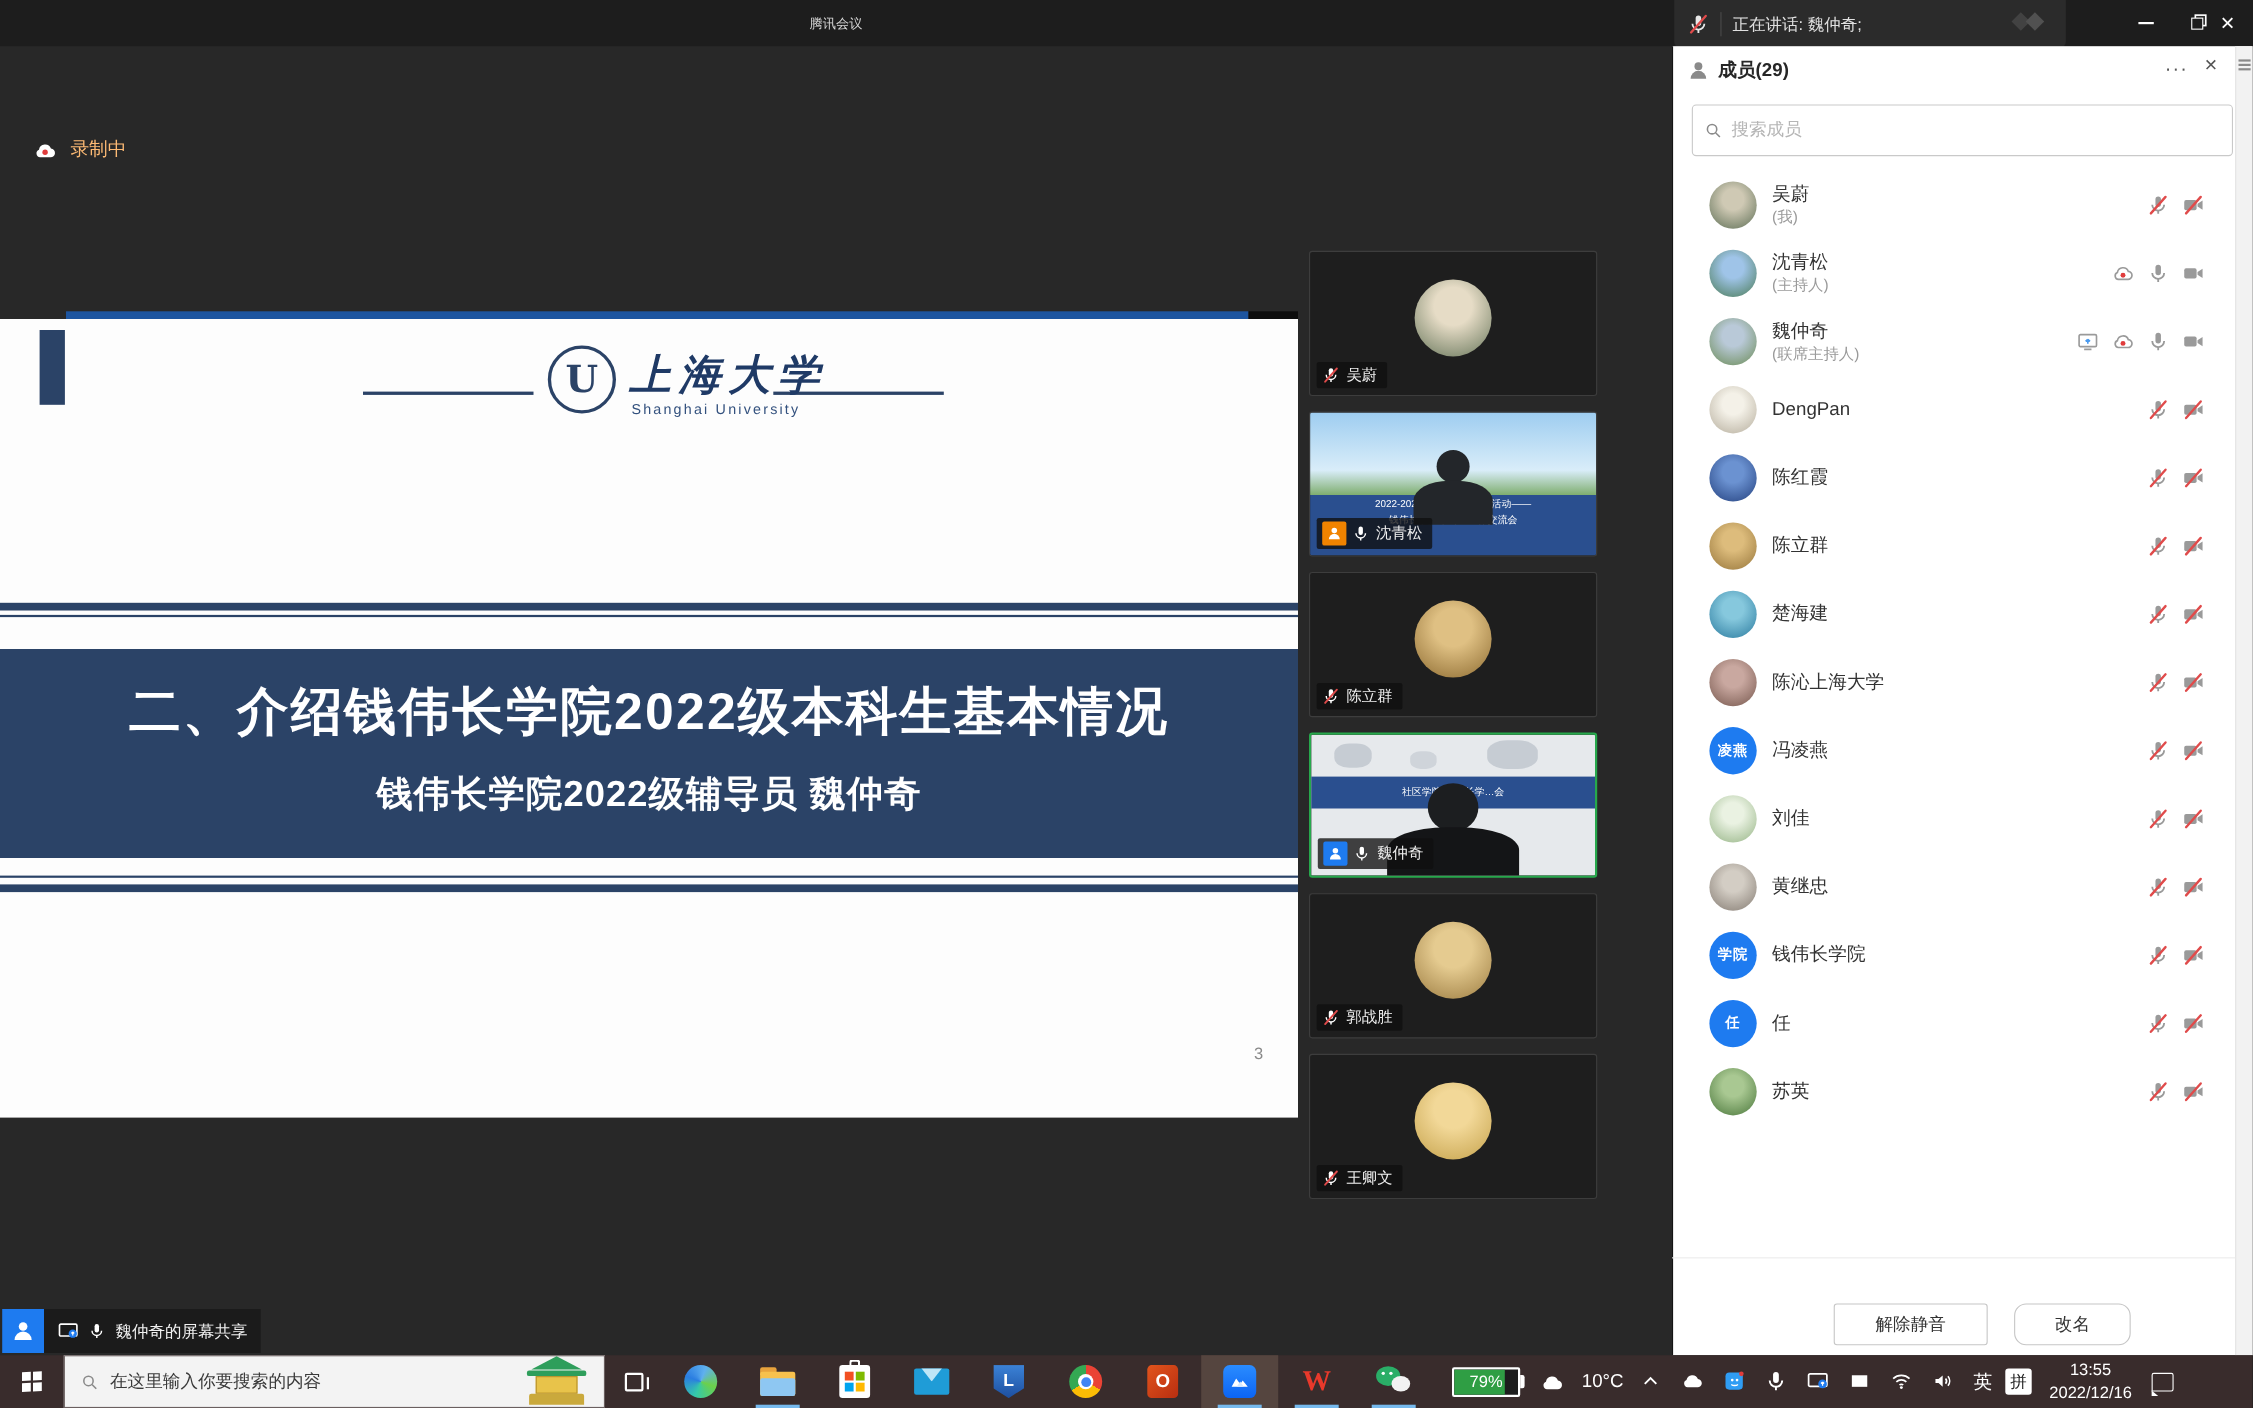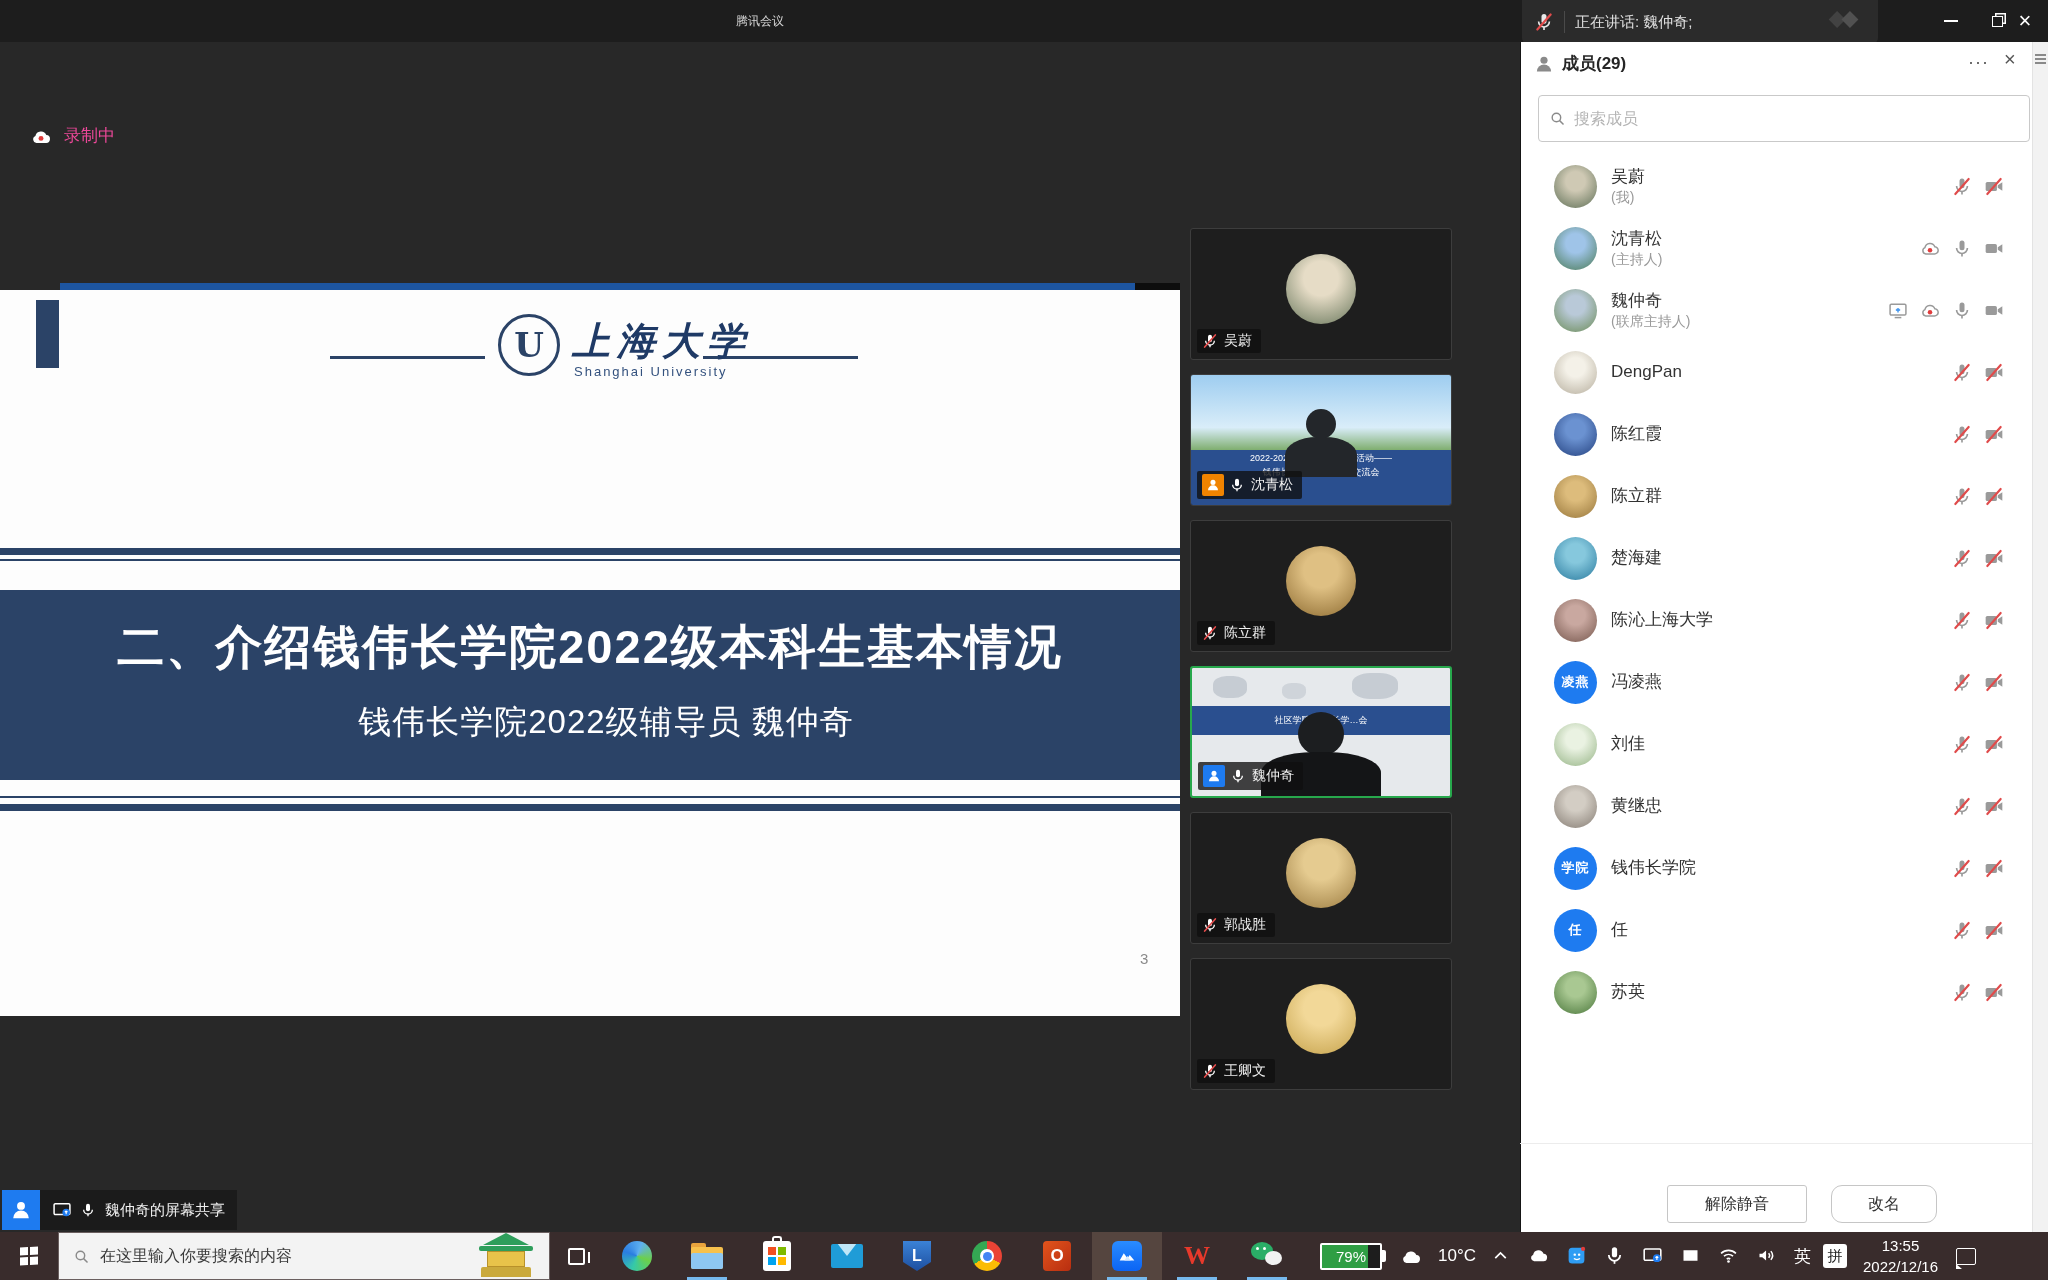--- a/index.html
+++ b/index.html
@@ -21,40 +21,40 @@
   #speaking-label { color:#e0e0e0; font-size:15px; white-space:nowrap; }
   #tm-logo { margin-left:auto; opacity:.85; }
   .winctl { top:0; height:42px; width:46px; display:flex; align-items:center; justify-content:center; color:#fff; }
   #btn-min { left:1928px; } #btn-restore { left:1974px; } #btn-close { left:2002px; }
   #btn-min .bar { width:14px; height:2px; background:#fff; }
   #btn-restore .sq { width:11px; height:11px; border:1.5px solid #fff; box-shadow:3px -3px 0 -1.5px #2b2b2b, 3px -3px 0 0 #fff; }
   #btn-close { font-size:22px; line-height:1; }
 
   
   #recording { left:30px; top:124px; display:flex; align-items:center; gap:12px; }
-  #recording-label { color:#ec4899; font-size:17px; }
+  #recording-label { color:#fdba74; font-size:17px; }
 
   
   #slide-topline-blue { left:60px; top:283px; width:1075px; height:7px; background:#1d55a0; }
   #slide-topline-dark { left:1135px; top:283px; width:45px; height:7px; background:#0d0d0d; }
   #slide { left:0; top:290px; width:1180px; height:726px; background:#fdfdfd; }
   #slide-tab { left:36px; top:10px; width:23px; height:68px; background:#2b4367; }
   #logo-line-left { left:330px; top:66px; width:155px; height:3px; background:#2b4367; }
   #logo-line-right { left:703px; top:66px; width:155px; height:3px; background:#2b4367; }
   #logo-circle { left:498px; top:24px; width:62px; height:62px; border:3px solid #2b4367; border-radius:50%;
     display:flex; align-items:center; justify-content:center; color:#2b4367;
     font-family:"DejaVu Serif",serif; font-size:34px; font-weight:bold; }
   #logo-cn { left:572px; top:26px; color:#1f3a66; font-size:38px; font-weight:bold; letter-spacing:7px;
     font-family:"DejaVu Serif","Liberation Serif",serif; font-style:italic; }
   #logo-en { left:574px; top:74px; color:#33517e; font-size:13px; letter-spacing:2px; }
   .hr-thick { left:0; width:1180px; height:7px; background:#2b4367; }
   .hr-thin  { left:0; width:1180px; height:2px; background:#2b4367; }
   #band { left:0; top:300px; width:1180px; height:190px; background:#2b4367; color:#fff; }
   #slide-title { top:26px; width:100%; text-align:center; font-size:47px; font-weight:bold; letter-spacing:2px; }
-  #slide-subtitle { top:110px; width:100%; text-align:center; font-size:33px; font-weight:normal; letter-spacing:1px;margin-left:16px; }
+  #slide-subtitle { top:110px; width:100%; text-align:center; font-size:33px; font-weight:bold; letter-spacing:1px; }
   #page-num { left:1140px; top:660px; color:#8a8a8a; font-size:15px; }
 
   
   .tile { left:1190px; width:262px; height:132px; background:#1e1e1e; border:1px solid #3d3d3d;
     border-radius:3px; overflow:hidden; }
   .tile.speaking { border:2px solid #27a84c; }
   .tile-chip { position:absolute; left:6px; bottom:6px; display:flex; align-items:center; gap:5px;
     background:rgba(15,15,15,.78); border-radius:2px; padding:3px 9px 3px 5px; }
   .tile-chip .nm { color:#efefef; font-size:14px; white-space:nowrap; }
   .badge { width:22px; height:22px; border-radius:2px; display:flex; align-items:center; justify-content:center; }

